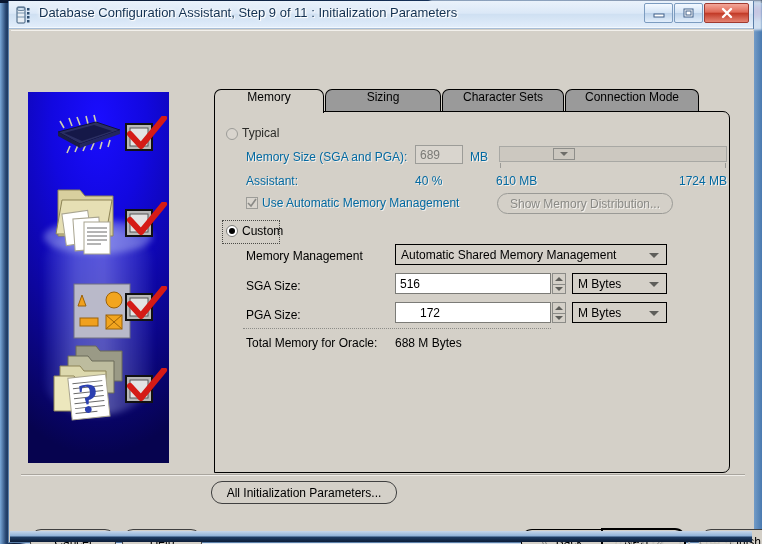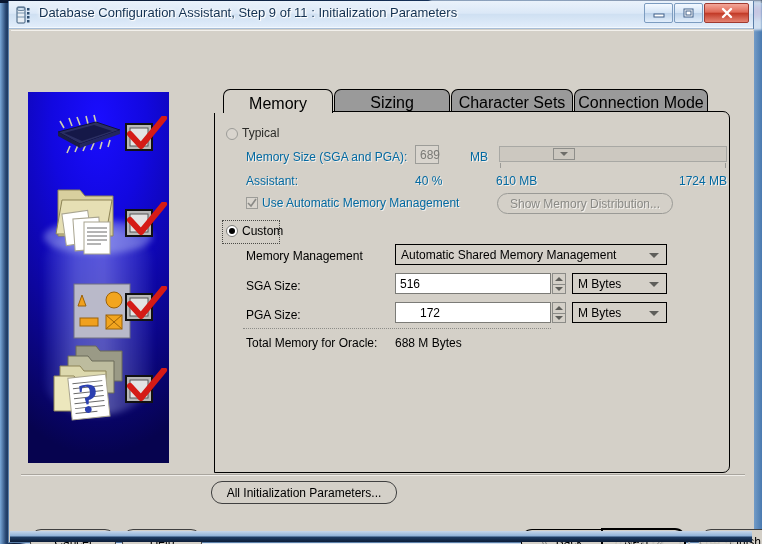--- a/index.html
+++ b/index.html
@@ -62,22 +62,22 @@
   .chkmark{position:absolute;width:44px;height:40px;}
   .chk1{left:96px;top:24px;}
   .chk2{left:96px;top:110px;}
   .chk3{left:96px;top:194px;}
   .chk4{left:96px;top:276px;}
 
   
   #tabstrip{position:absolute;left:203px;top:58px;width:516px;height:23px;}
   .tab{position:absolute;top:0;height:23px;box-sizing:border-box;
     border:1px solid #000;border-bottom:none;border-radius:7px 7px 0 0;
-    font-size:16px;color:#000;display:flex;align-items:flex-end;justify-content:center;
-    background:#9a9a9a;margin-left:9px;}
+    font-size:12px;color:#000;display:flex;align-items:flex-start;justify-content:center;
+    background:#9a9a9a;}
   .tab.sel{background:#d4d0c8;z-index:3;height:24px;}
   #tabpanel{position:absolute;left:203px;top:80px;width:516px;height:362px;
     border:1px solid #000;border-radius:0 7px 7px 0;background:#d4d0c8;box-sizing:border-box;z-index:2;}
   #tabpanel:before{content:"";position:absolute;left:-1px;top:-1px;width:110px;height:2px;background:#d4d0c8;}
 
   .lbl{position:absolute;font-size:12px;color:#000;white-space:nowrap;}
   .lbl.dis{color:#0369a1;text-shadow:1px 1px 0 #f3f1ee;}
 
   .radio{position:absolute;width:12px;height:12px;border-radius:50%;
     background:#fff;border:1px solid #7b7b77;box-sizing:border-box;}
@@ -278,21 +278,21 @@
           <span>Character Sets</span>
         </div>
       </div>
 
       <div id="tabpanel">
 
         <span class="radio dis" style="left:11px;top:16px;"></span>
         <span class="lbl" style="left:27px;top:14px;color:#2b2b28;">Typical</span>
 
         <span class="lbl dis" style="left:31px;top:38px;">Memory Size (SGA and PGA):</span>
-        <span class="txtfield dis" style="left:200px;top:33px;width:24px;height:19px;text-align:center;">689</span>
+        <span class="txtfield dis" style="left:200px;top:33px;width:48px;height:19px;text-align:center;">689</span>
         <span class="lbl dis" style="left:255px;top:38px;">MB</span>
 
         <span class="slider" style="left:284px;top:34px;width:228px;height:16px;">
           <span class="thumb" style="left:53px;">
               <i></i>
             </span>
         </span>
         <span class="tick" style="left:285px;top:51px;"></span>
         <span class="tick" style="left:510px;top:51px;"></span>
 

